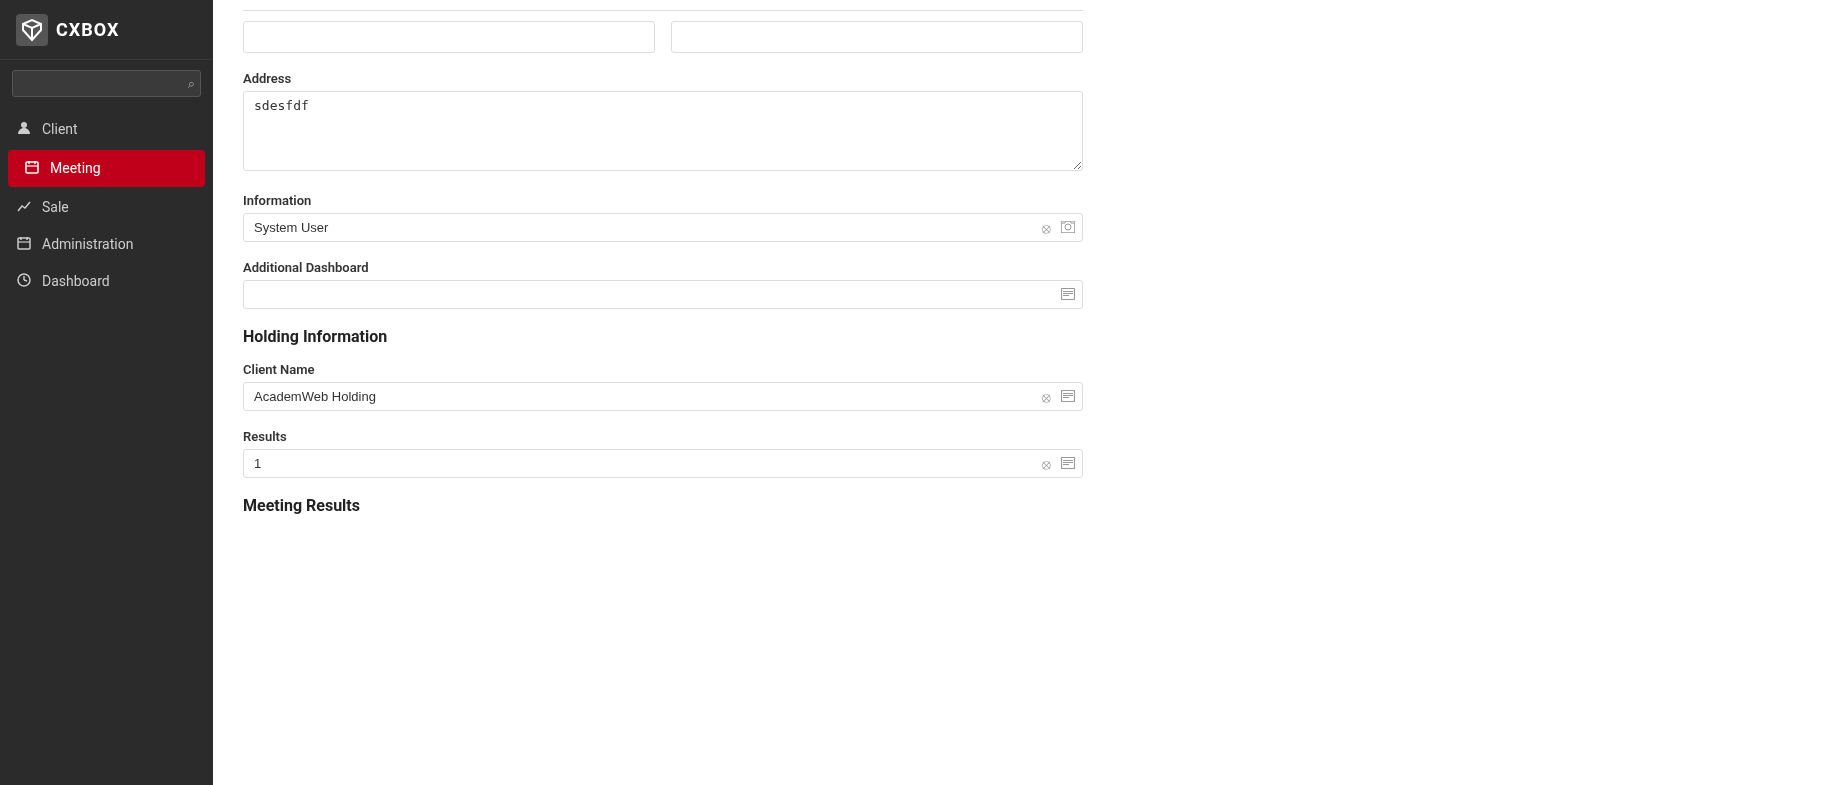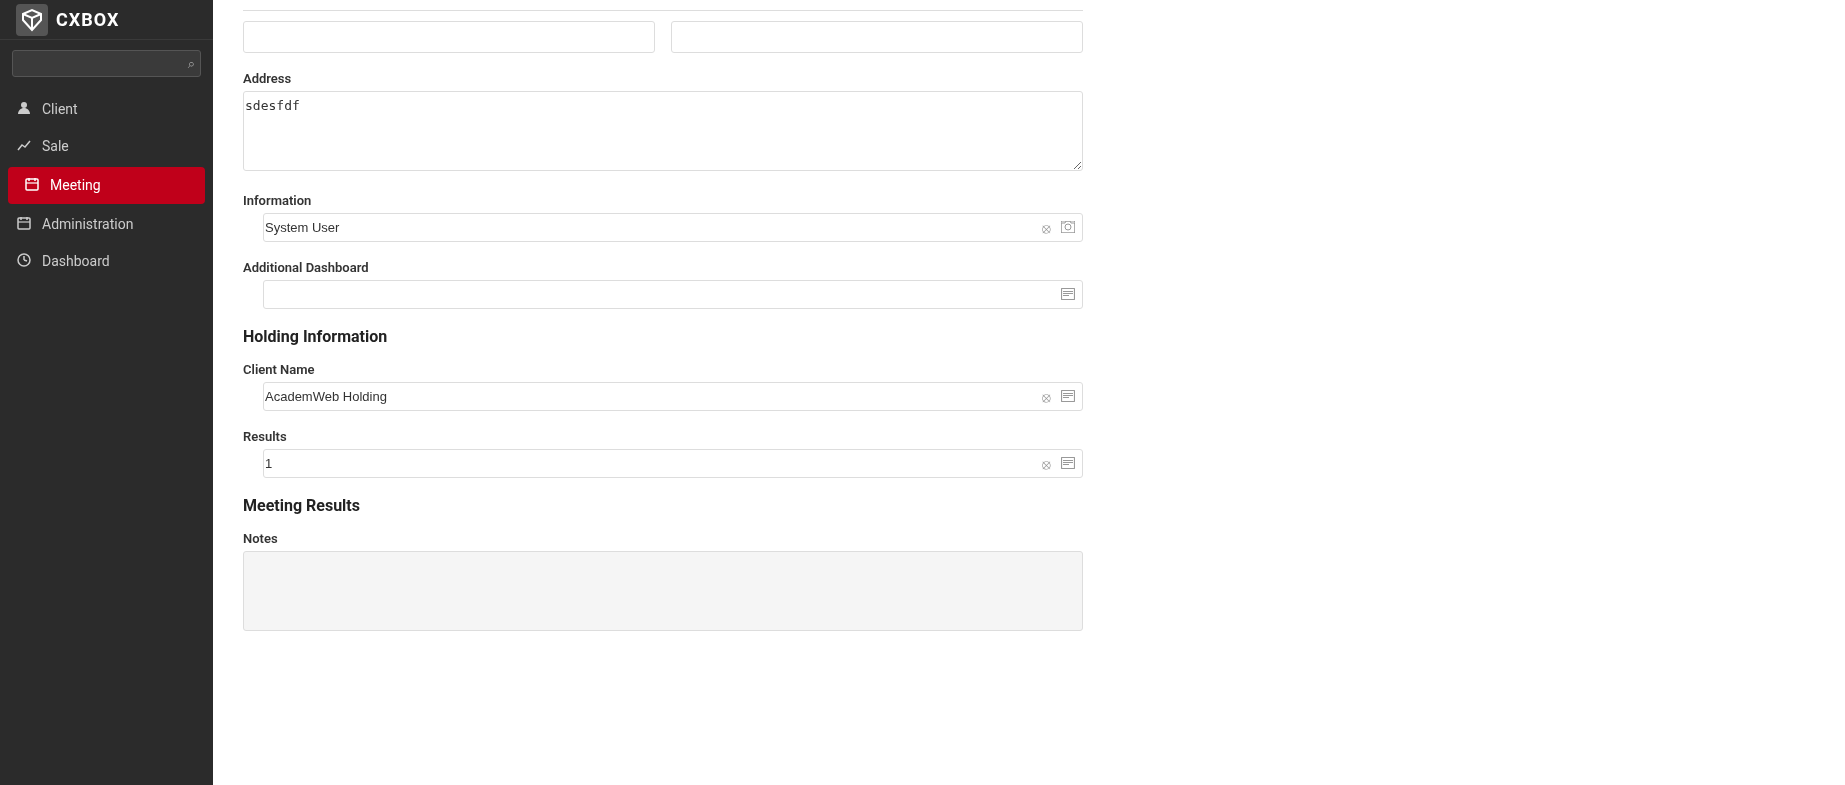--- a/index.html
+++ b/index.html
@@ -13,21 +13,21 @@
       display: flex;
       flex-direction: column;
       height: 100%;
       color: #fff;
     }
     .sidebar-logo {
       display: flex;
       align-items: center;
       padding: 12px 16px;
       border-bottom: 1px solid #3a3a3a;
-      height: 40px;
+      height: 60px;
     }
     .logo-icon {
       width: 32px;
       height: 32px;
       margin-right: 8px;
       flex-shrink: 0;
     }
     .logo-text {
       font-size: 18px;
       font-weight: 700;
@@ -120,38 +120,37 @@
       font-size: 13px;
       font-weight: 600;
       color: #333;
       margin-bottom: 5px;
       display: block;
     }
     .form-control {
       width: 100%;
       border: 1px solid #ddd;
       border-radius: 3px;
-      padding: 6px 1px;
+      padding: 6px 10px;
       font-size: 13px;
       color: #333;
       outline: none;
       background: #fff;
     }
     textarea.form-control {
       resize: vertical;
       min-height: 80px;
     }
     .input-with-actions {
       position: relative;
       display: flex;
       align-items: center;
     }
     .input-with-actions .form-control {
       padding-right: 60px;
-      margin-left: 20px;
     }
     .input-actions {
       position: absolute;
       right: 6px;
       top: 50%;
       transform: translateY(-50%);
       display: flex;
       gap: 6px;
       align-items: center;
     }
@@ -207,38 +206,38 @@
   <nav class="sidebar-nav">
     <div class="nav-item">
       <span class="nav-icon">
         <svg width="14" height="14" viewBox="0 0 14 14" fill="currentColor">
             <circle cx="7" cy="4" r="3" fill="currentColor"></circle>
             <path d="M1 13c0-3.3 2.7-6 6-6s6 2.7 6 6" fill="currentColor"></path>
           </svg>
       </span>
       <span>Client</span>
     </div>
-    <div class="nav-item">
-      <span class="nav-icon">
-        <svg width="14" height="14" viewBox="0 0 14 14" fill="currentColor">
-            <polyline points="1,12 5,7 8,9 13,3" fill="none" stroke="currentColor" stroke-width="1.5"></polyline>
-          </svg>
-      </span>
-      <span>Sale</span>
-    </div>
     <div class="nav-item active">
       <span class="nav-icon">
         <svg width="14" height="14" viewBox="0 0 14 14" fill="currentColor">
             <rect x="1" y="2" width="12" height="11" rx="1" fill="none" stroke="currentColor" stroke-width="1.5"></rect>
             <line x1="4" y1="1" x2="4" y2="4" stroke="currentColor" stroke-width="1.5"></line>
             <line x1="10" y1="1" x2="10" y2="4" stroke="currentColor" stroke-width="1.5"></line>
             <line x1="1" y1="6" x2="13" y2="6" stroke="currentColor" stroke-width="1.2"></line>
           </svg>
       </span>
       <span>Meeting</span>
+    </div>
+    <div class="nav-item">
+      <span class="nav-icon">
+        <svg width="14" height="14" viewBox="0 0 14 14" fill="currentColor">
+            <polyline points="1,12 5,7 8,9 13,3" fill="none" stroke="currentColor" stroke-width="1.5"></polyline>
+          </svg>
+      </span>
+      <span>Sale</span>
     </div>
     <div class="nav-item">
       <span class="nav-icon">
         <svg width="14" height="14" viewBox="0 0 14 14" fill="currentColor">
             <rect x="1" y="2" width="12" height="11" rx="1" fill="none" stroke="currentColor" stroke-width="1.5"></rect>
             <line x1="4" y1="1" x2="4" y2="4" stroke="currentColor" stroke-width="1.5"></line>
             <line x1="10" y1="1" x2="10" y2="4" stroke="currentColor" stroke-width="1.5"></line>
             <line x1="1" y1="6" x2="13" y2="6" stroke="currentColor" stroke-width="1.2"></line>
           </svg>
       </span>
@@ -337,19 +336,15 @@
                 <rect x="2" y="5" width="10" height="1" fill="currentColor"></rect>
                 <rect x="2" y="7" width="6" height="1" fill="currentColor"></rect>
               </svg>
           </button>
         </div>
       </div>
     </div>
 
     <div class="section-title">Meeting Results</div>
 
-    <div class="form-group">
-      <label class="form-label">Notes</label>
-      <div class="notes-area"></div>
-    </div>
 
   </div>
 </main>
 
 </body></html>

